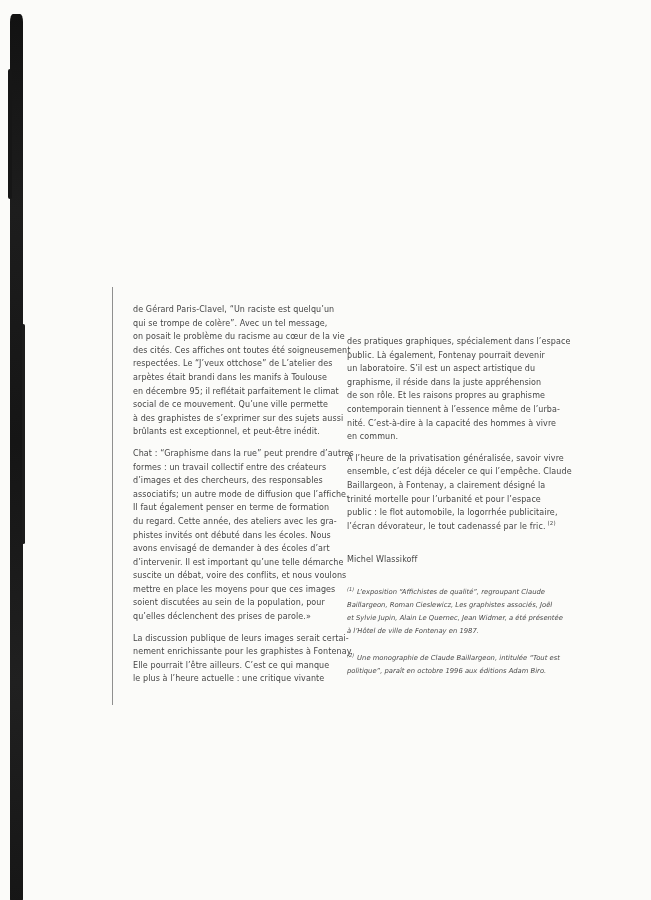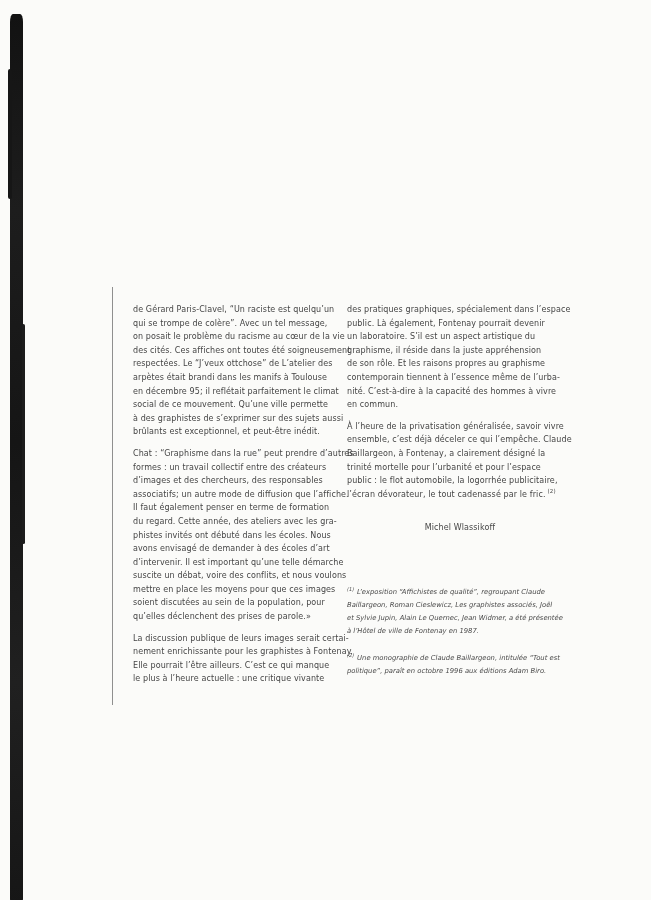--- a/index.html
+++ b/index.html
@@ -56,22 +56,22 @@
     color: #454545;
     font-size: 8px;
     line-height: 13.6px;
     letter-spacing: 0.1px;
   }
   .col p {
     margin: 0 0 8px 0;
     white-space: pre;
   }
   .col-1 { left: 133px; width: 210px; }
-  .col-2 { left: 347px; width: 226px; }
-  .signature { margin-top: 20px !important; text-align: center; }
+  .col-2 { left: 347px; width: 226px; margin-top: 32px; }
+  .signature { margin-top: 20px !important; }
   sup.fnref {
     font-size: 5.5px;
     vertical-align: super;
     line-height: 0;
     margin-left: 2px;
   }
   .footnotes {
     position: absolute;
     left: 347px;
     top: 586px;

